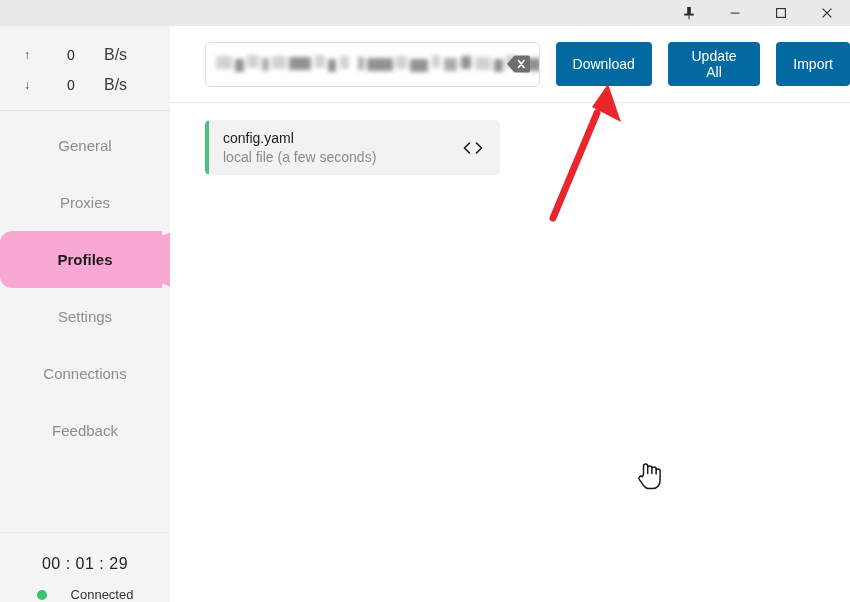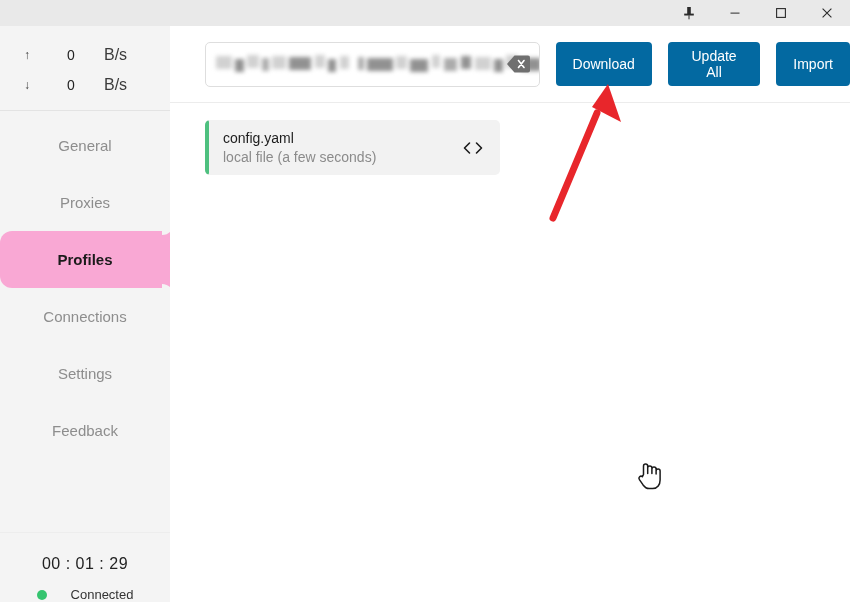--- a/index.html
+++ b/index.html
@@ -198,24 +198,24 @@
       <div class="nav-item">
         <span>General</span>
       </div>
       <div class="nav-item">
         <span>Proxies</span>
       </div>
       <div class="nav-item active">
         <span>Profiles</span>
       </div>
       <div class="nav-item">
+        <span>Settings</span>
+      </div>
+      <div class="nav-item">
         <span>Connections</span>
-      </div>
-      <div class="nav-item">
-        <span>Settings</span>
       </div>
       <div class="nav-item">
         <span>Feedback</span>
       </div>
     </div>
 
     <div class="status-block">
       <div class="timer">00 : 01 : 29</div>
       <div class="conn-row">
         <span class="dot"></span>

